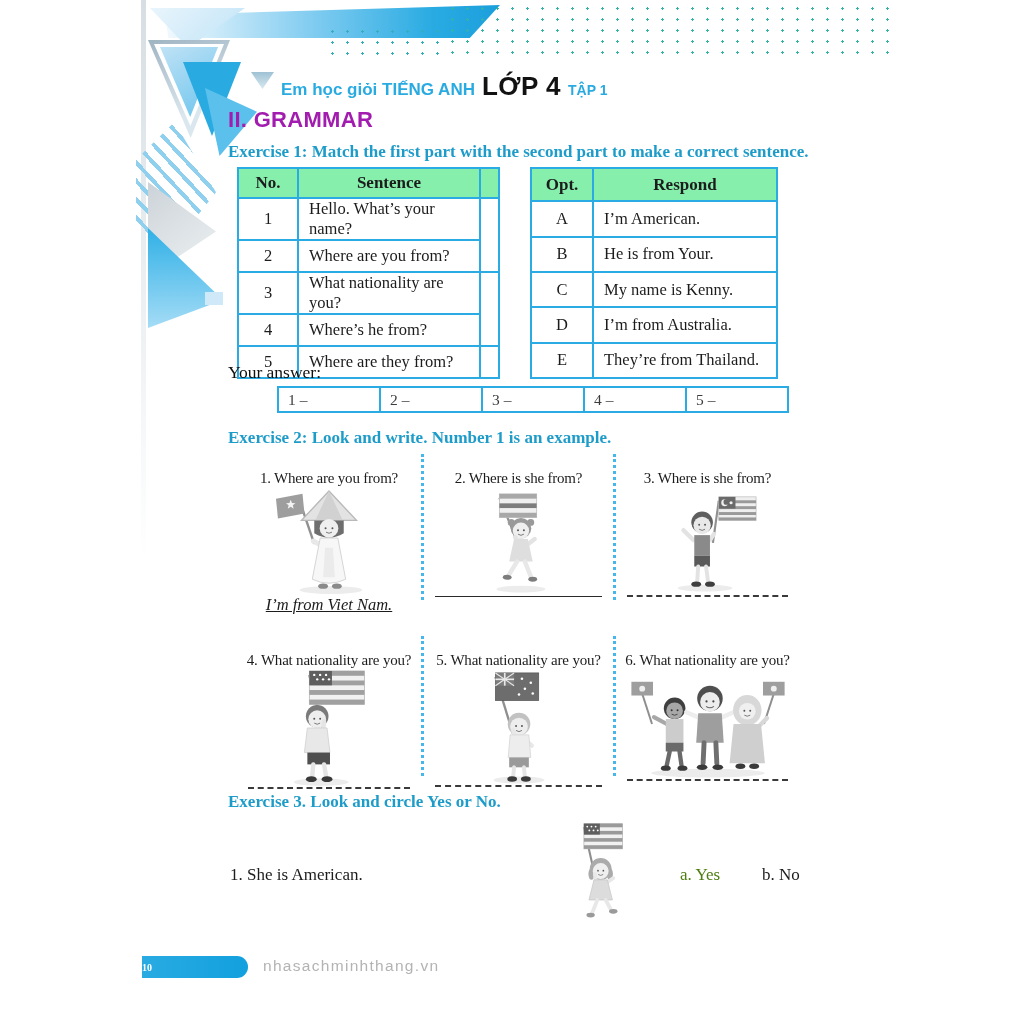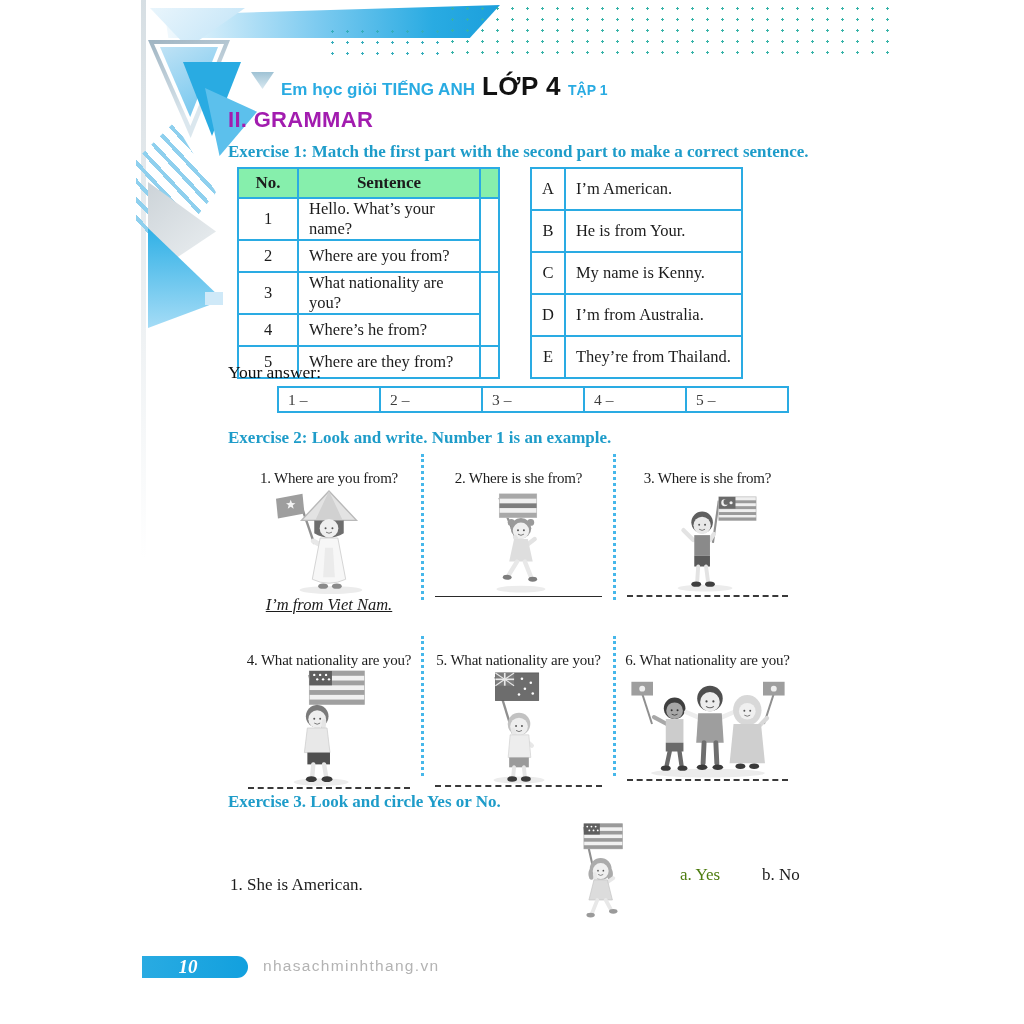--- a/index.html
+++ b/index.html
@@ -78,30 +78,30 @@
   .ex2-cell.sep{border-left:3px dotted #46b7ea;}
   .q{font-size:15px;letter-spacing:-.2px;white-space:nowrap;color:#1c1c1c;margin-top:16px;}
   .illus{flex:1;display:flex;align-items:center;justify-content:center;overflow:visible;}
   .answer-line{width:88%;height:0;border-bottom:2px dashed #3a3a3a;margin-bottom:3px;}
   .answer-line.solid{border-bottom:1.6px solid #2a2a2a;}
   .example-answer{font-style:italic;text-decoration:underline;font-size:16.5px;color:#1c1c1c;
     margin-bottom:1px;white-space:nowrap;}
 
   
   .ex3-row{position:absolute;left:228px;top:818px;width:575px;height:112px;}
-  .ex3-text{position:absolute;left:2px;top:47px;font-size:17px;color:#1c1c1c;margin-top:10px;}
+  .ex3-text{position:absolute;left:2px;top:47px;font-size:17px;color:#1c1c1c;}
   .ex3-illus{position:absolute;left:332px;top:4px;}
   .ex3-a{position:absolute;left:452px;top:47px;font-size:17px;color:#4d7c0f;}
   .ex3-b{position:absolute;left:534px;top:47px;font-size:17px;color:#1c1c1c;}
 
   
   .footer-pill{position:absolute;left:142px;top:956px;width:106px;height:22px;
     background:linear-gradient(90deg,#29abe2,#12a0de);border-radius:0 12px 12px 0;
-    color:#fff;font-size:19px;font-weight:bold;display:flex;align-items:center;
-    justify-content:center;padding-right:14px;box-sizing:border-box;font-style:italic;}
+    color:#fff;font-size:10px;font-weight:bold;display:flex;align-items:center;
+    justify-content:flex-start;padding-right:14px;box-sizing:border-box;}
   .footer-site{position:absolute;left:263px;top:957px;font-family:"Liberation Sans",sans-serif;
     font-size:15.5px;color:#b3b3b3;letter-spacing:1.3px;}
 </style>
 </head>
 <body>
 
 <div class="page">
 
   <div class="deco page-edge"></div>
   <div class="deco banner"></div>
@@ -158,20 +158,24 @@
       <tr>
         <td class="c">5</td>
         <td>Where are they from?</td>
         <td class="col-narrow"></td>
       </tr>
     </tbody>
       </table>
 
     <table class="match">
       <tbody>
+          <tr>
+        <th class="c col-opt">Opt.</th>
+        <th class="c col-respond">Respond</th>
+      </tr>
       <tr>
         <td class="c">A</td>
         <td>I’m American.</td>
       </tr>
       <tr>
         <td class="c">B</td>
         <td>He is from Your.</td>
       </tr>
       <tr>
         <td class="c">C</td>

